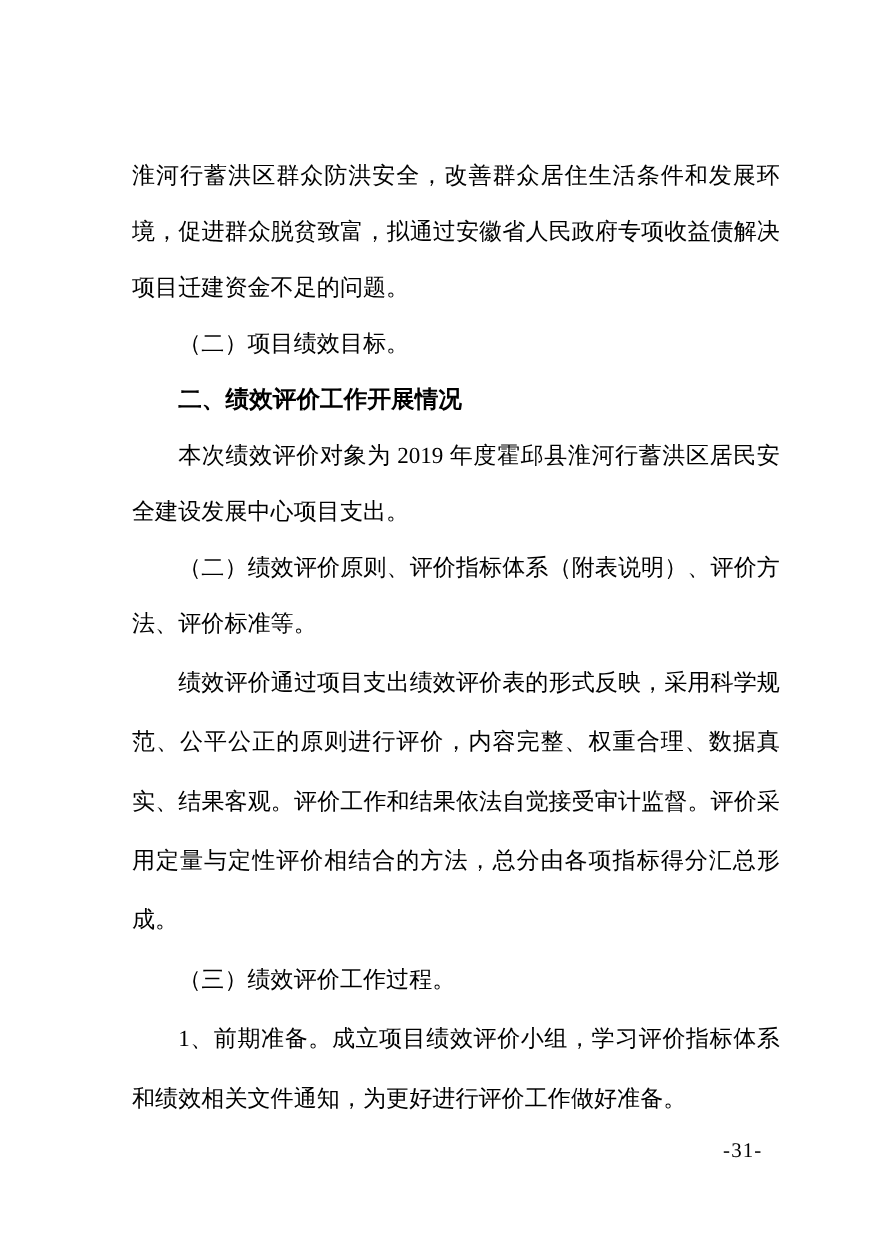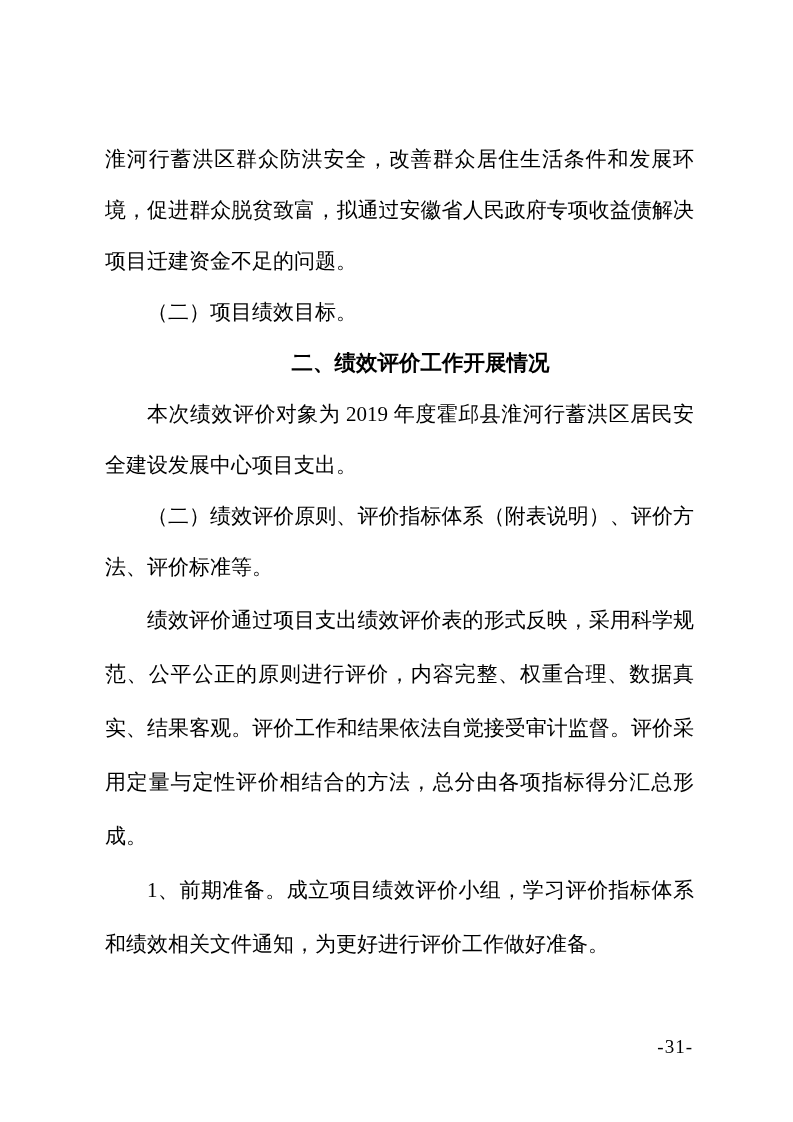--- a/index.html
+++ b/index.html
@@ -9,39 +9,39 @@
     width: 793px;
     height: 1122px;
     margin: 0 auto;
     background: #ffffff;
     color: #000000;
     font-family: "Liberation Serif", "DejaVu Serif", serif;
     overflow: hidden;
   }
   .content {
     position: absolute;
-    left: 105px;
+    left: 120px;
     top: 134px;
     width: 589px;
   }
   .para {
     font-size: 21px;
     text-align: justify;
     word-break: break-all;
   }
   .sec-a { line-height: 51px; }
   .sec-b { line-height: 54px; }
   .indent { text-indent: 42px; }
   .heading {
     font-family: "Liberation Sans", "DejaVu Sans", sans-serif;
     font-weight: 700;
     font-size: 21.5px;
     line-height: 51px;
     text-indent: 42px;
-    text-align: center;
+    text-align: left;
   }
   .page-number {
     position: absolute;
     right: 100px;
     top: 1036px;
     font-size: 19px;
     letter-spacing: 1px;
     font-family: "Liberation Serif", "DejaVu Serif", serif;
   }
 </style>
@@ -58,19 +58,20 @@
 
     <h2 class="heading">二、绩效评价工作开展情况</h2>
 
 
     <p class="para sec-a indent">本次绩效评价对象为 2019 年度霍邱县淮河行蓄洪区居民安全建设发展中心项目支出。</p>
 
     <p class="para sec-a indent">（二）绩效评价原则、评价指标体系（附表说明）、评价方法、评价标准等。</p>
 
     <p class="para sec-b indent">绩效评价通过项目支出绩效评价表的形式反映，采用科学规范、公平公正的原则进行评价，内容完整、权重合理、数据真实、结果客观。评价工作和结果依法自觉接受审计监督。评价采用定量与定性评价相结合的方法，总分由各项指标得分汇总形成。</p>
 
+    <p class="para sec-b indent">（三）绩效评价工作过程。</p>
 
     <p class="para sec-b indent">1、前期准备。成立项目绩效评价小组，学习评价指标体系和绩效相关文件通知，为更好进行评价工作做好准备。</p>
 
   </div>
 
   <div class="page-number">-31-</div>
 </div>
 
 </body></html>

